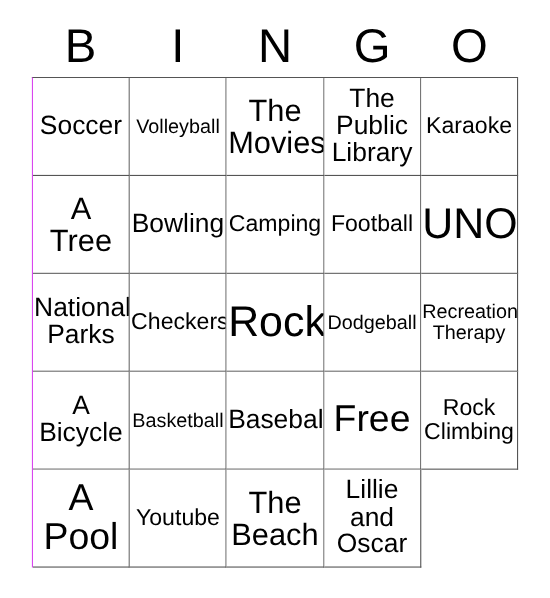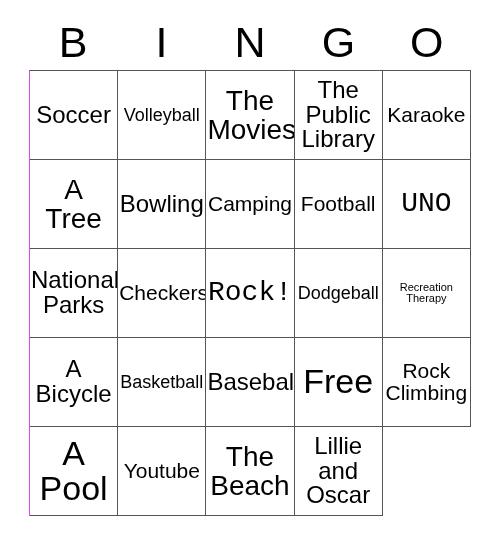--- a/index.html
+++ b/index.html
@@ -62,27 +62,27 @@
   }
   .cell-text {
     display: block;
     width: 100%;
     line-height: 1.04;
     white-space: pre-line;
     color: #000;
   }
 
   
-  .fs-xxl .cell-text { font-size: 28px; font-family: Liberation Mono, monospace; }
+  .fs-xxl .cell-text { font-size: 39px; }
   .fs-xl  .cell-text { font-size: 34px; }
   .fs-lg  .cell-text { font-size: 28px; }
   .fs-md  .cell-text { font-size: 24px; }
   .fs-sm  .cell-text { font-size: 21px; }
   .fs-xs  .cell-text { font-size: 18px; }
-  .fs-xxs .cell-text { font-size: 11px; }
+  .fs-xxs .cell-text { font-size: 18px; }
 </style>
 </head>
 <body>
 
 <div id="bingo-card">
 
   <div id="header-row">
     <div class="header-letter">B</div>
     <div class="header-letter">I</div>
     <div class="header-letter">N</div>

